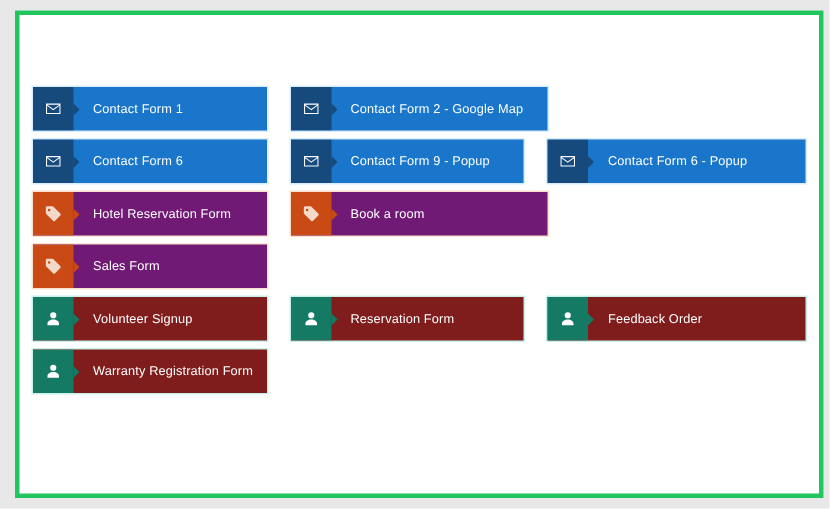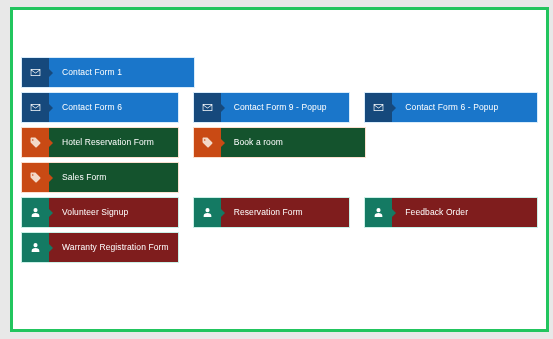--- a/index.html
+++ b/index.html
@@ -111,21 +111,21 @@
     background: #1a76ca;
     box-shadow: 0 0 0 1px #d8ecfb;
   }
   .form-btn.blue .btn-icon {
     background: #16497c;
     color: #16497c;
   }
   .form-btn.blue .btn-icon svg { fill: #ffffff; }
 
   .form-btn.orange {
-    background: #14532d;
+    background: #701a75;
     box-shadow: 0 0 0 1px #fbe0d0;
   }
   .form-btn.orange .btn-icon {
     background: #c94a14;
     color: #c94a14;
   }
   .form-btn.orange .btn-icon svg { fill: #f3d9c8; }
 
   .form-btn.teal {
     background: #7f1d1d;
@@ -146,20 +146,30 @@
         <div class="cell">
           <a class="form-btn blue">
             <span class="btn-icon">
               <svg viewBox="0 0 16 16" aria-hidden="true">
                 <path d="M1 3h14v10H1V3zm1.2 1L8 8.2 13.8 4H2.2zM2 5.1V12h12V5.1L8 9.4 2 5.1z"></path>
               </svg>
             </span>
             <span class="btn-label">Contact Form 1</span>
           </a>
         </div>
+        <div class="cell">
+          <a class="form-btn blue">
+            <span class="btn-icon">
+              <svg viewBox="0 0 16 16" aria-hidden="true">
+                <path d="M1 3h14v10H1V3zm1.2 1L8 8.2 13.8 4H2.2zM2 5.1V12h12V5.1L8 9.4 2 5.1z"></path>
+              </svg>
+            </span>
+            <span class="btn-label">Contact Form 2 - Google Map</span>
+          </a>
+        </div>
       </div>
       <div class="grid-row">
         <div class="cell">
           <a class="form-btn blue">
             <span class="btn-icon">
               <svg viewBox="0 0 16 16" aria-hidden="true">
                 <path d="M1 3h14v10H1V3zm1.2 1L8 8.2 13.8 4H2.2zM2 5.1V12h12V5.1L8 9.4 2 5.1z"></path>
               </svg>
             </span>
             <span class="btn-label">Contact Form 6</span>

